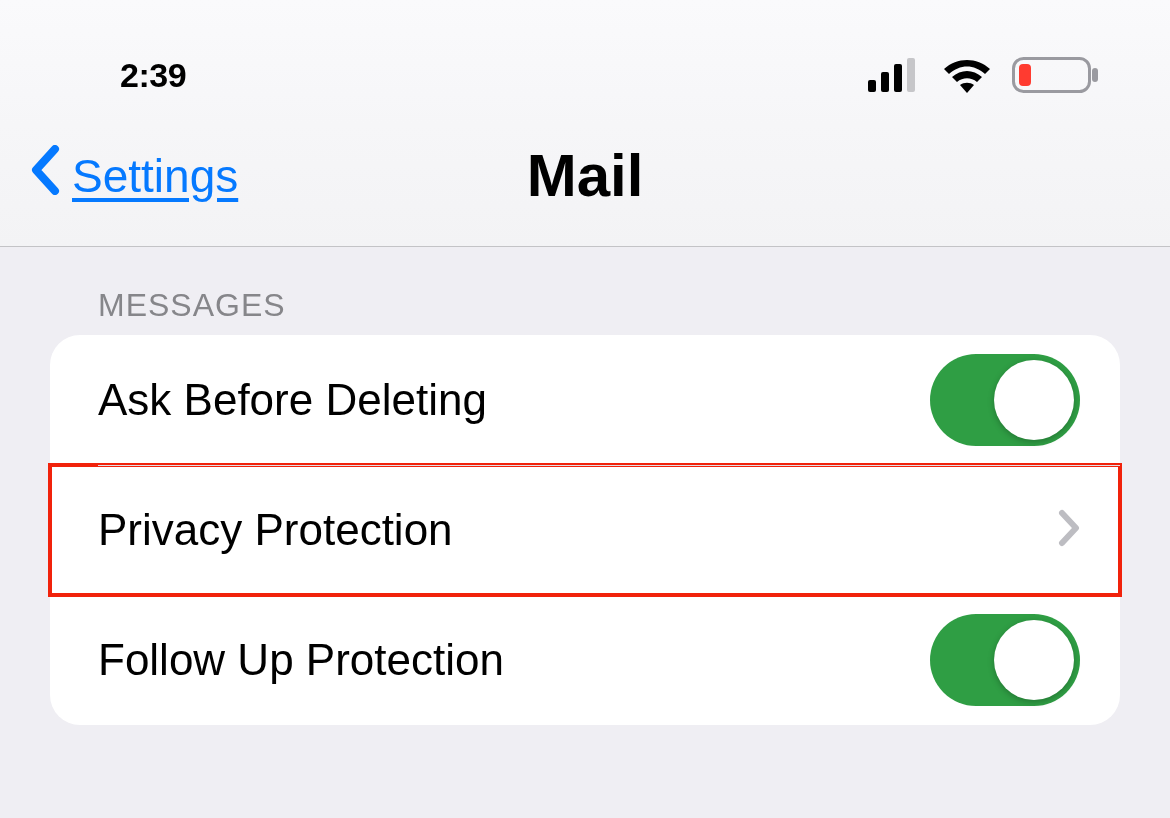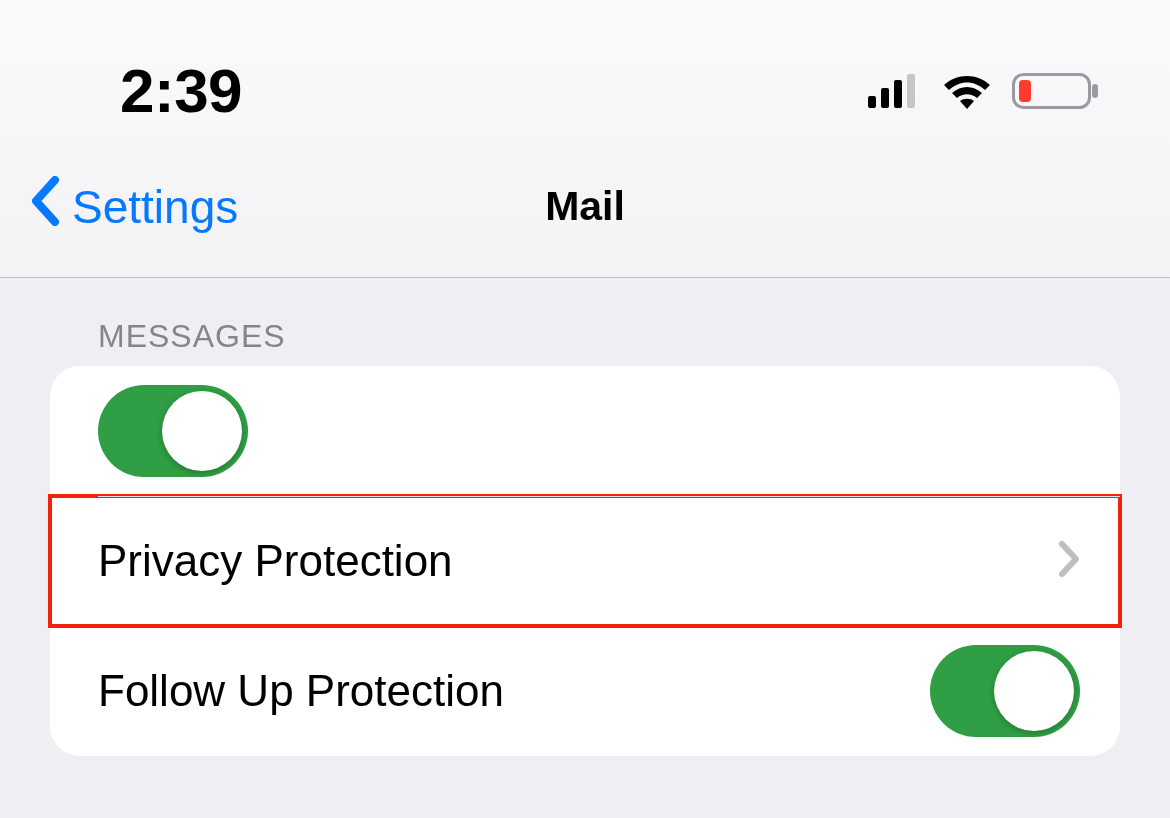--- a/index.html
+++ b/index.html
@@ -13,21 +13,21 @@
 
   
   .status-bar {
     display: flex;
     justify-content: space-between;
     align-items: center;
     padding: 55px 70px 30px 120px;
     background: linear-gradient(#fafafc, #f6f6f8);
   }
   .status-time {
-    font-size: 62px;
+    font-size: 34px;
     font-weight: 600;
     letter-spacing: -0.5px;
   }
   .status-icons {
     display: flex;
     align-items: center;
     gap: 20px;
   }
   .signal-icon, .wifi-icon, .battery-icon { display: inline-flex; }
 
@@ -43,27 +43,28 @@
   .back-button {
     display: flex;
     align-items: center;
     gap: 12px;
     color: #0579ff;
     font-size: 46px;
     text-decoration: none;
     cursor: pointer;
   }
   .back-label {
+    text-decoration: underline;
     text-underline-offset: 6px;
   }
   .nav-title {
     position: absolute;
     left: 50%;
     transform: translateX(-50%);
-    font-size: 41px;
+    font-size: 60px;
     font-weight: 600;
   }
 
   
   .section {
     padding: 40px 50px 0 50px;
   }
   .section-header {
     font-size: 32px;
     letter-spacing: 1px;
@@ -168,20 +169,21 @@
     <span class="back-label">Settings</span>
   </a>
   <div class="nav-title">Mail</div>
 </div>
 
 <div class="section">
   <div class="section-header">MESSAGES</div>
   <div class="cell-group">
 
     <div class="cell">
+      <span class="cell-label">Ask Before Deleting</span>
       <div class="toggle on">
         <div class="toggle-knob"></div>
       </div>
     </div>
 
     <div class="cell highlight">
       <span class="cell-label">Privacy Protection</span>
       <span class="chevron">
         <svg width="22" height="38" viewBox="0 0 22 38">
           <polyline points="4,4 18,19 4,34" fill="none" stroke="#bdbdc2" stroke-width="6" stroke-linecap="round" stroke-linejoin="round"></polyline>

